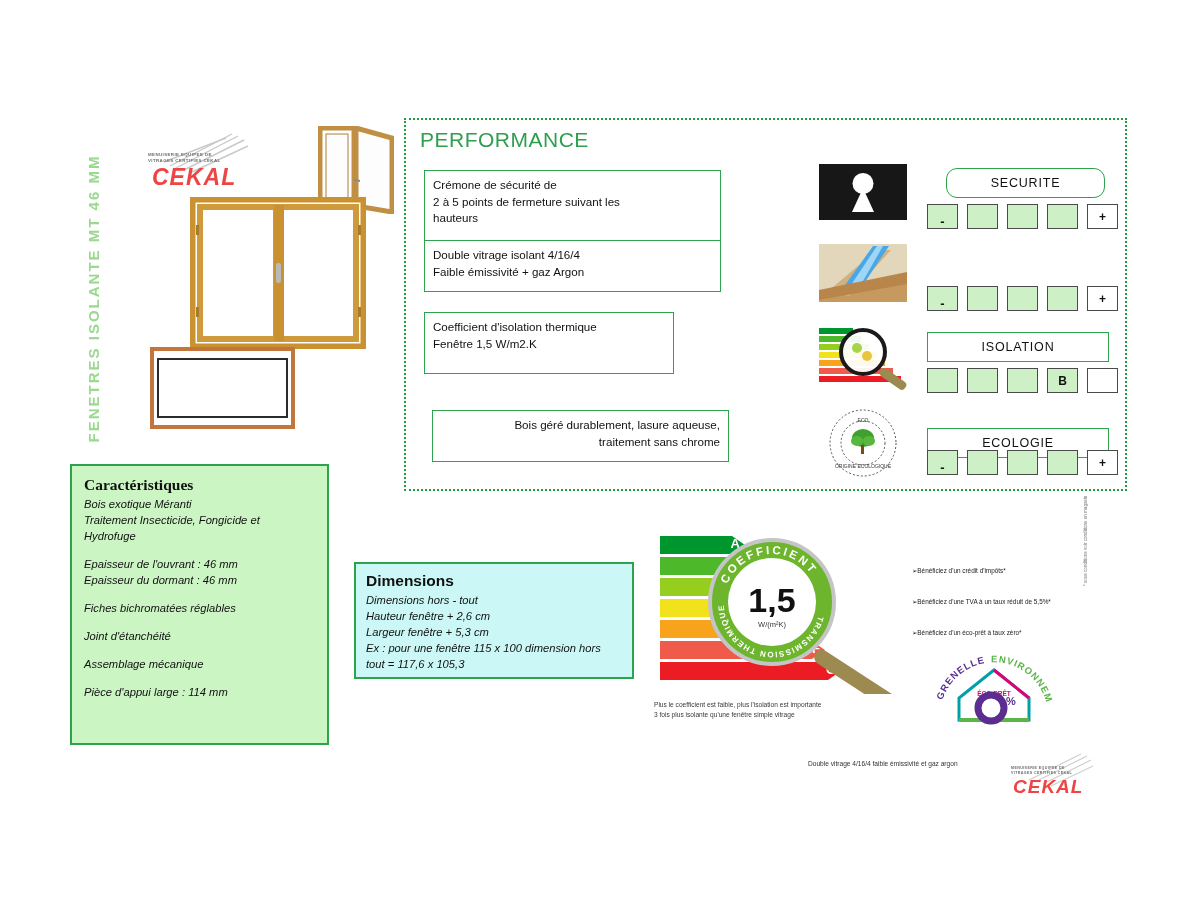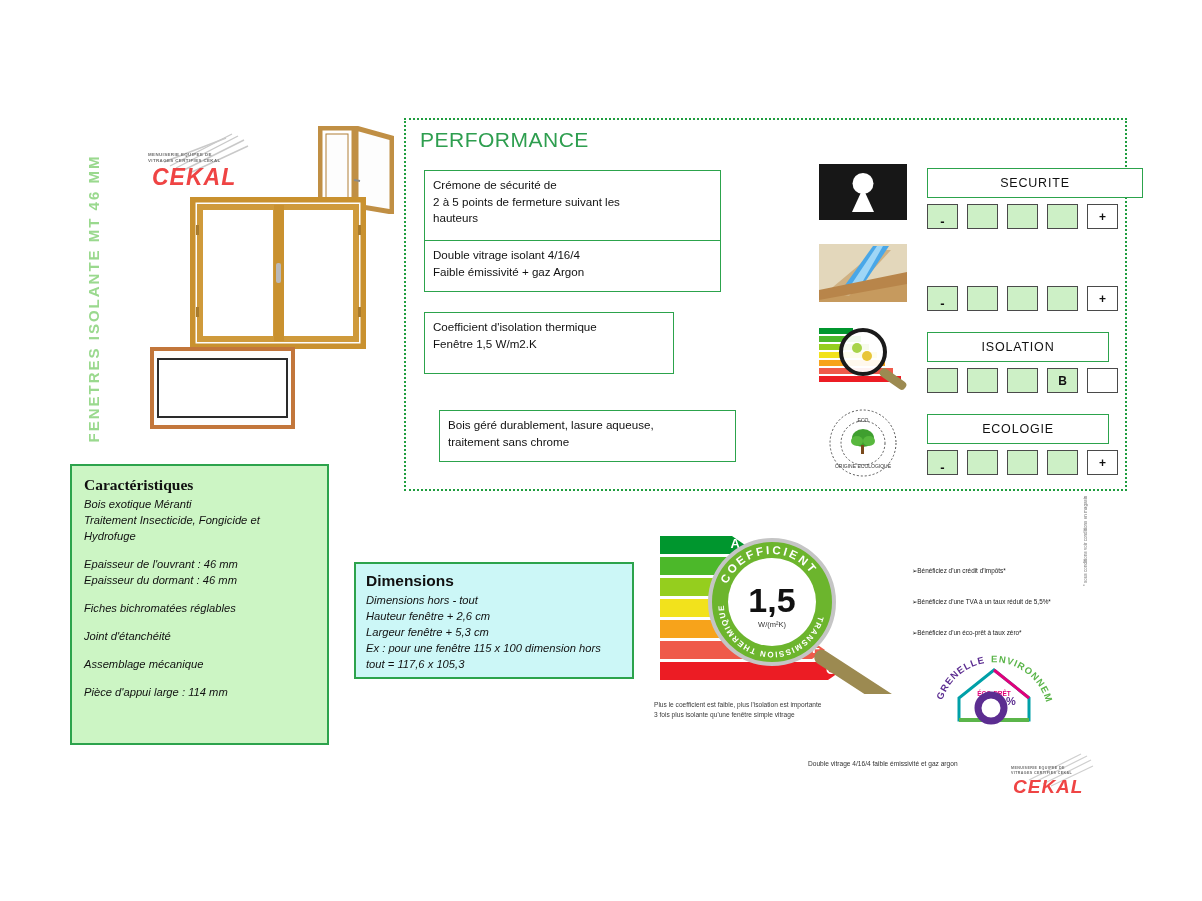--- a/index.html
+++ b/index.html
@@ -143,21 +143,21 @@
     <div class="perf-box" style="left:18px;top:120px;width:297px;height:52px;">
       <div>Double vitrage isolant 4/16/4</div>
       <div>Faible émissivité + gaz Argon</div>
     </div>
 
     <div class="perf-box" style="left:18px;top:192px;width:250px;height:62px;">
       <div>Coefficient d'isolation thermique</div>
       <div>Fenêtre 1,5  W/m2.K</div>
     </div>
 
-    <div class="perf-box" style="left:33px;top:290px;width:297px;height:52px;">
+    <div class="perf-box" style="left:26px;top:290px;width:297px;height:52px;text-align:right;">
       <div>Bois géré durablement, lasure aqueuse,</div>
       <div>traitement sans chrome</div>
     </div>
 
     <div class="p-icon" style="left:413px;top:44px;">
       <div class="keyhole"></div>
     </div>
 
     <svg style="position:absolute;left:413px;top:124px;" width="88" height="58">
       <rect x="0" y="0" width="88" height="58" fill="#e3d7bb"></rect>
@@ -188,21 +188,21 @@
       <circle cx="44" cy="35" r="33" fill="#fff" stroke="#555" stroke-width="1" stroke-dasharray="2 2"></circle>
       <circle cx="44" cy="35" r="22" fill="#fff" stroke="#555" stroke-width="1" stroke-dasharray="2 2"></circle>
       <ellipse cx="44" cy="30" rx="11" ry="9" fill="#3f9f2f"></ellipse>
       <ellipse cx="38" cy="33" rx="6" ry="5" fill="#58b83e"></ellipse>
       <ellipse cx="50" cy="33" rx="6" ry="5" fill="#58b83e"></ellipse>
       <rect x="42" y="37" width="3" height="9" fill="#7a4a1c"></rect>
       <text x="44" y="14" font-size="5" text-anchor="middle" fill="#333" font-family="Liberation Sans">ECO</text>
       <text x="44" y="60" font-size="5" text-anchor="middle" fill="#333" font-family="Liberation Sans">ORIGINE ECOLOGIQUE</text>
     </svg>
 
-    <div class="rate-label" style="left:521px;top:48px;width:216px;">
+    <div class="rate-label" style="left:540px;top:48px;width:159px;border-radius:11px;">
       <span>SECURITE</span>
     </div>
     <div class="rate-row" style="left:521px;top:84px;">
       <div class="cell">
           <span class="minus">-</span>
         </div>
       <div class="cell"></div>
       <div class="cell"></div>
       <div class="cell"></div>
       <div class="cell empty">
@@ -228,21 +228,21 @@
     <div class="rate-row" style="left:521px;top:248px;">
       <div class="cell"></div>
       <div class="cell"></div>
       <div class="cell"></div>
       <div class="cell">
           <span>B</span>
         </div>
       <div class="cell empty"></div>
     </div>
 
-    <div class="rate-label" style="left:521px;top:294px;width:182px;">
+    <div class="rate-label" style="left:521px;top:308px;width:182px;">
       <span>ECOLOGIE</span>
     </div>
     <div class="rate-row" style="left:521px;top:330px;">
       <div class="cell">
           <span class="minus">-</span>
         </div>
       <div class="cell"></div>
       <div class="cell"></div>
       <div class="cell"></div>
       <div class="cell empty">

